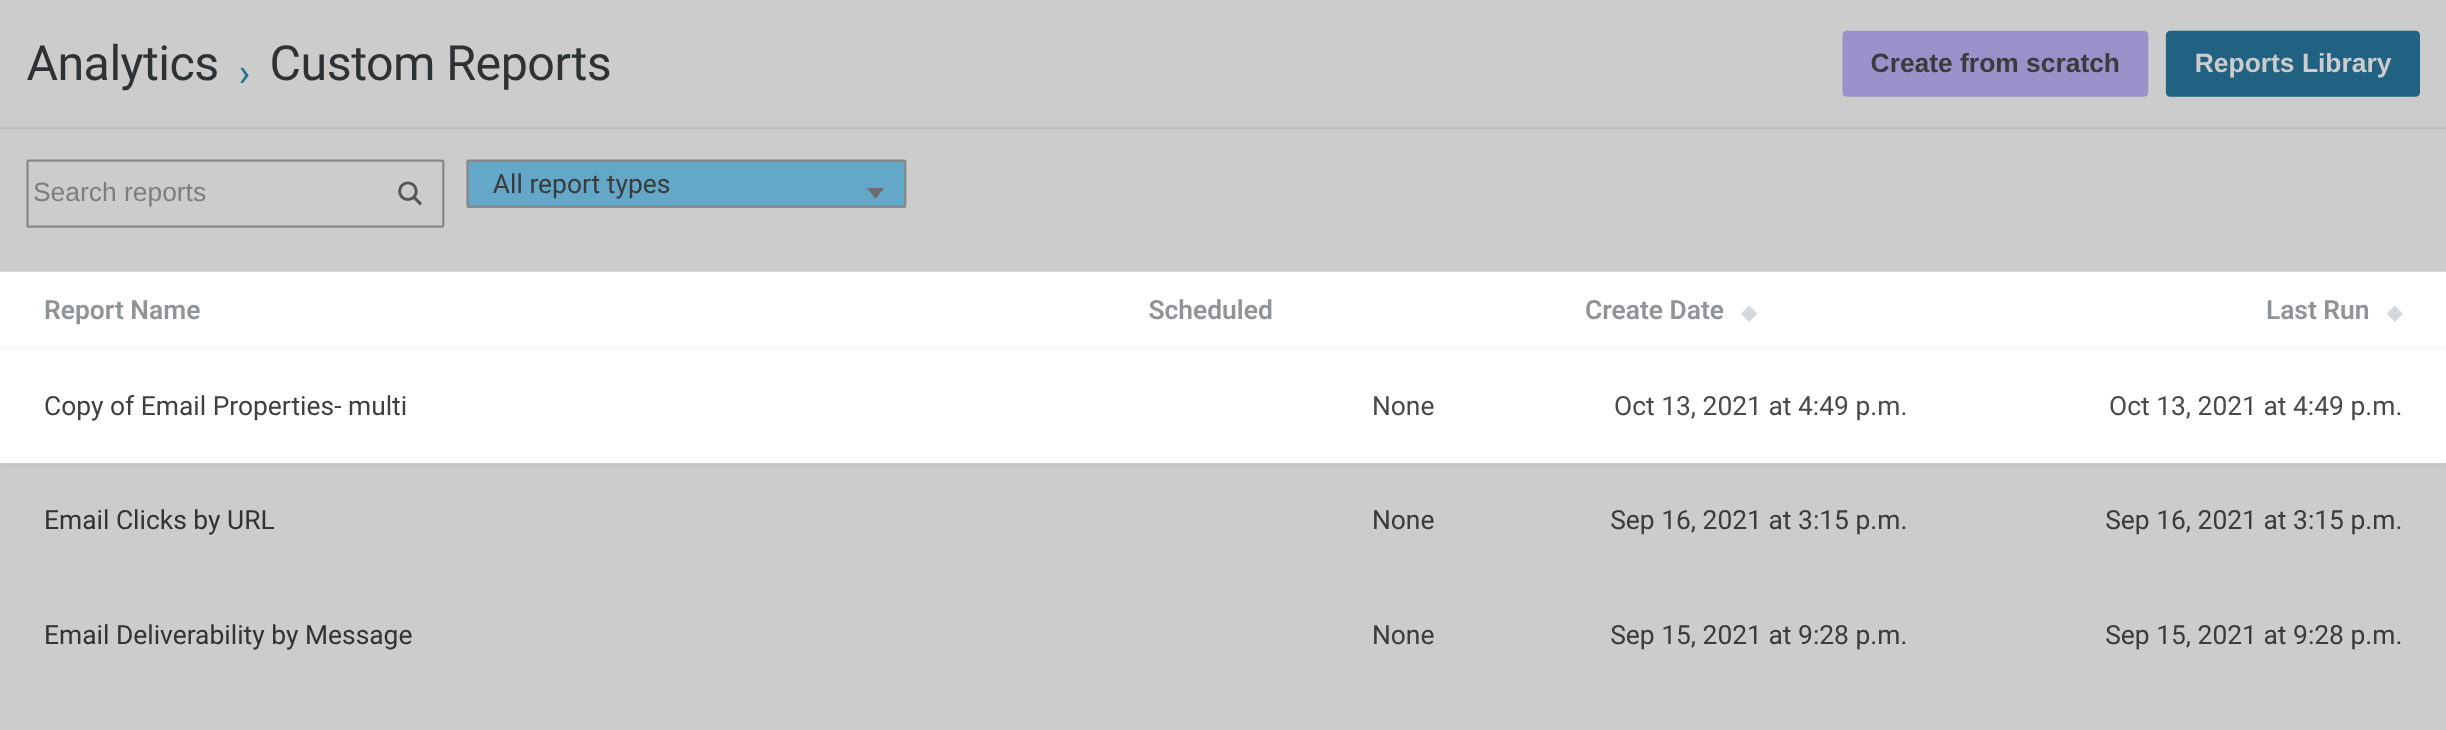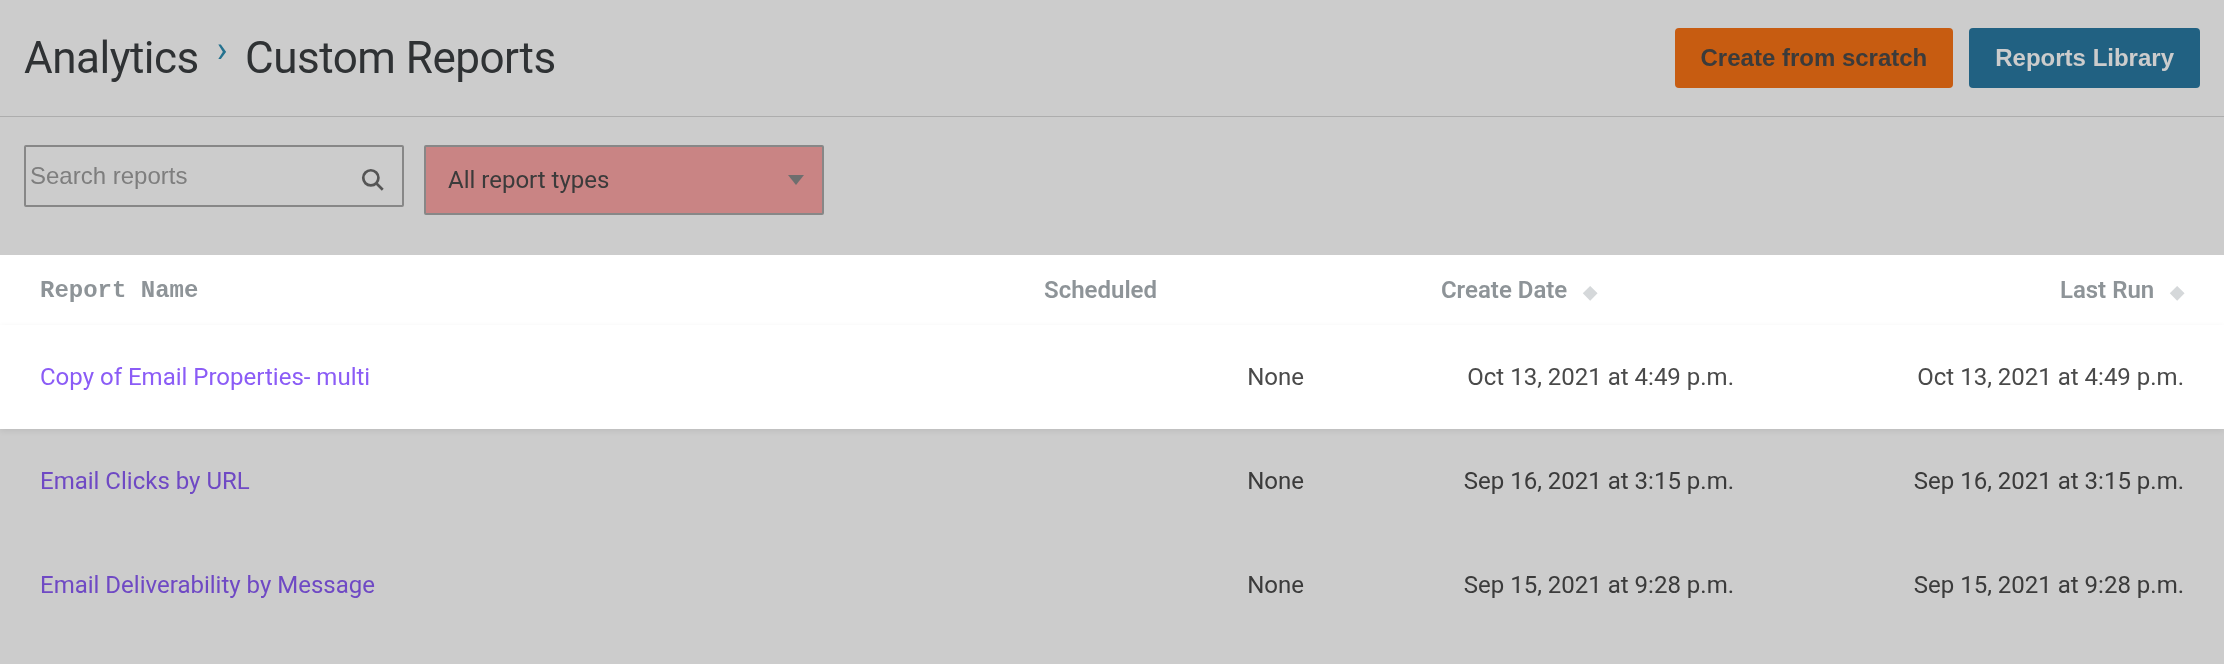--- a/index.html
+++ b/index.html
@@ -21,21 +21,21 @@
   .page-header {
     display: flex;
     align-items: center;
     justify-content: space-between;
     padding: 28px 24px 28px 24px;
     background: #ffffff;
     border-bottom: 1px solid #d9d9d9;
   }
   .breadcrumb {
     display: flex;
-    align-items: flex-start;
+    align-items: flex-end;
     gap: 18px;
     font-size: 44px;
     font-weight: 400;
     color: #3b3f42;
     letter-spacing: -0.5px;
   }
   .breadcrumb .sep {
     color: #2f8fb3;
     font-size: 36px;
     line-height: 1;
@@ -46,21 +46,21 @@
   }
   .btn {
     font-size: 24px;
     font-weight: 600;
     padding: 16px 26px;
     border-radius: 4px;
     border: none;
     cursor: pointer;
   }
   .btn-secondary {
-    background: #f97316;
+    background: #c4b5fd;
     color: #4a4a4a;
   }
   .btn-primary {
     background: #2a7aa3;
     color: #ffffff;
   }
   
   .filter-bar {
     display: flex;
     gap: 20px;
@@ -88,23 +88,23 @@
     transform: translateY(-50%);
     width: 26px; height: 26px;
     color: #6b6b6b;
   }
   .select-wrap {
     position: relative;
     width: 400px;
   }
   .select-box {
     width: 100%;
-    height: 70px;
+    height: 44px;
     border: 2px solid #a9a9a9;
-    background: #fca5a5;
+    background: #7dd3fc;
     font-size: 24px;
     color: #4a4a4a;
     padding: 0 50px 0 22px;
     border-radius: 2px;
     display: flex;
     align-items: center;
     cursor: pointer;
   }
   .caret-down {
     position: absolute;
@@ -125,39 +125,39 @@
     align-items: center;
     padding: 0 40px;
   }
   .thead {
     height: 70px;
     background: #ffffff;
     font-size: 24px;
     font-weight: 600;
     color: #8e9498;
   }
-  .th-name   { text-align: left; font-family: Liberation Mono, monospace; }
+  .th-name   { text-align: left; }
   .th-sched  { text-align: left; }
   .th-create { text-align: center; padding-right: 10px; }
   .th-last   { text-align: right; }
   .sort-diamond {
     display: inline-block;
     margin-left: 10px;
     color: #d5d8da;
     font-size: 18px;
     vertical-align: middle;
   }
   .trow {
     height: 104px;
     background: #ffffff;
     font-size: 24px;
     color: #4a4a4a;
   }
   .trow .c-name a {
-    color: #8b5cf6;
+    color: #404040;
     text-decoration: none;
   }
   .c-sched  { text-align: right; }
   .c-create { text-align: right; padding-right: 10px; }
   .c-last   { text-align: right; }
   .row-highlight {
     position: relative;
     z-index: 70; 
     box-shadow: 0 2px 6px rgba(0,0,0,0.08);
   }

